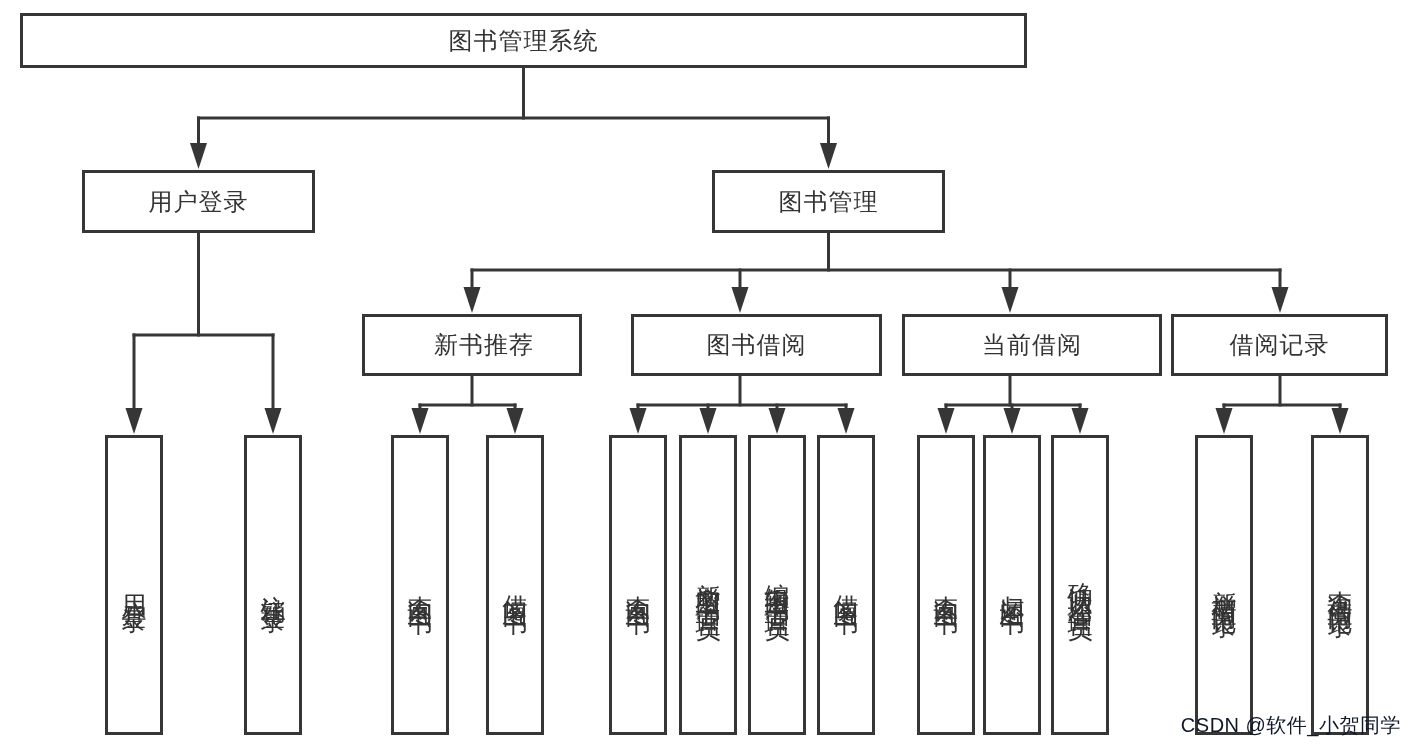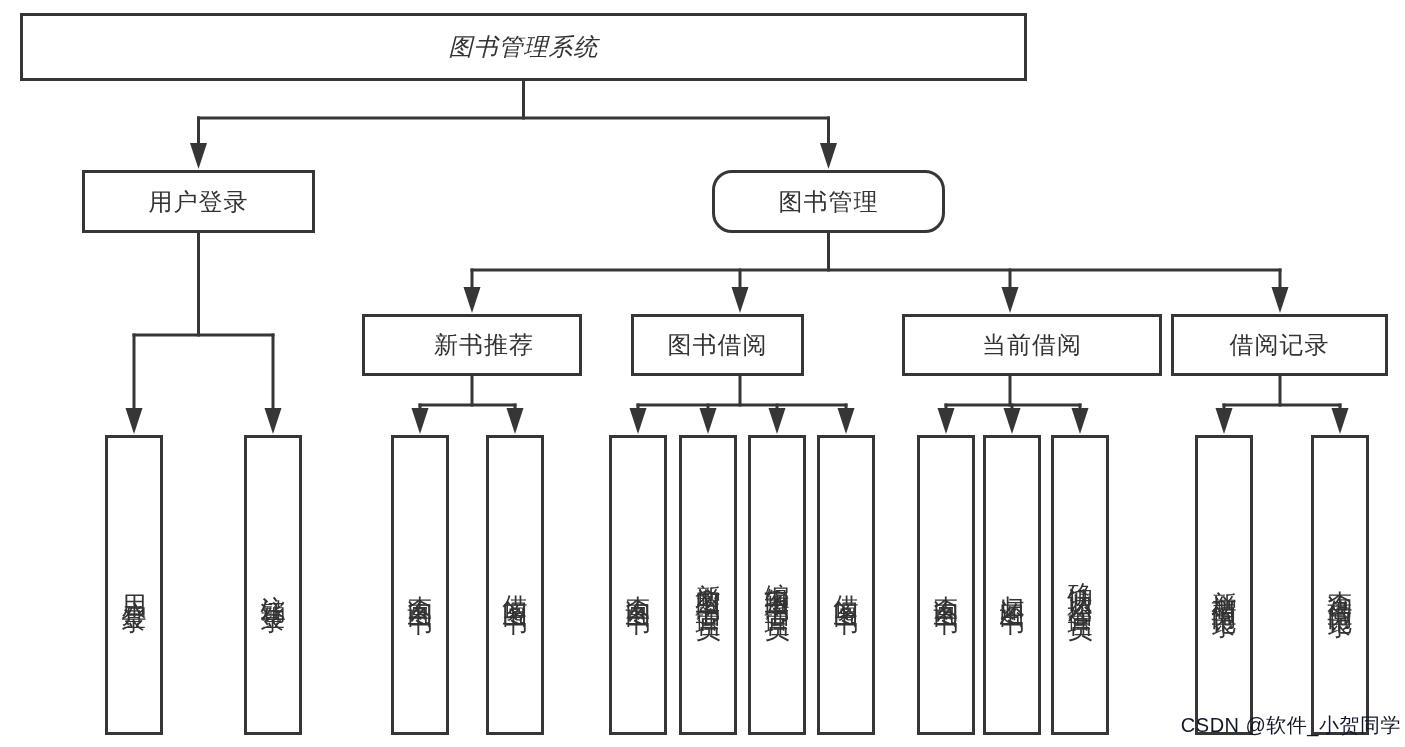--- a/index.html
+++ b/index.html
@@ -127,35 +127,35 @@
     <g stroke="#363636" stroke-width="3" fill="#363636">
       <line x1="1280" y1="376" x2="1280" y2="406.5"></line>
       <line x1="1222.5" y1="405" x2="1341.5" y2="405"></line>
       <line x1="1224" y1="403.5" x2="1224" y2="410"></line>
       <polygon points="1215.5,408 1232.5,408 1224,434" stroke="none"></polygon>
       <line x1="1340" y1="403.5" x2="1340" y2="410"></line>
       <polygon points="1331.5,408 1348.5,408 1340,434" stroke="none"></polygon>
     </g>
   </svg>
 
-  <div class="box" style="left:20px; top:13px; width:1007px; height:68px;font-style:italic;">
+  <div class="box" style="left:20px; top:13px; width:1007px; height:55px;">
     <span class="hlabel">图书管理系统</span>
   </div>
 
   <div class="box" style="left:82px; top:170px; width:233px; height:63px;">
     <span class="hlabel">用户登录</span>
   </div>
-  <div class="box" style="left:712px; top:170px; width:233px; height:63px;border-radius:20px;">
+  <div class="box" style="left:712px; top:170px; width:233px; height:63px;">
     <span class="hlabel">图书管理</span>
   </div>
 
   <div class="box" style="left:362px; top:314px; width:220px; height:62px;padding-left:24px;">
     <span class="hlabel">新书推荐</span>
   </div>
-  <div class="box" style="left:631px; top:314px; width:173px; height:62px;text-align:right;">
+  <div class="box" style="left:631px; top:314px; width:251px; height:62px;text-align:right;">
     <span class="hlabel">图书借阅</span>
   </div>
   <div class="box" style="left:902px; top:314px; width:260px; height:62px;">
     <span class="hlabel">当前借阅</span>
   </div>
   <div class="box" style="left:1171px; top:314px; width:217px; height:62px;">
     <span class="hlabel">借阅记录</span>
   </div>
 
   <div class="box leaf" style="left:105px;">

